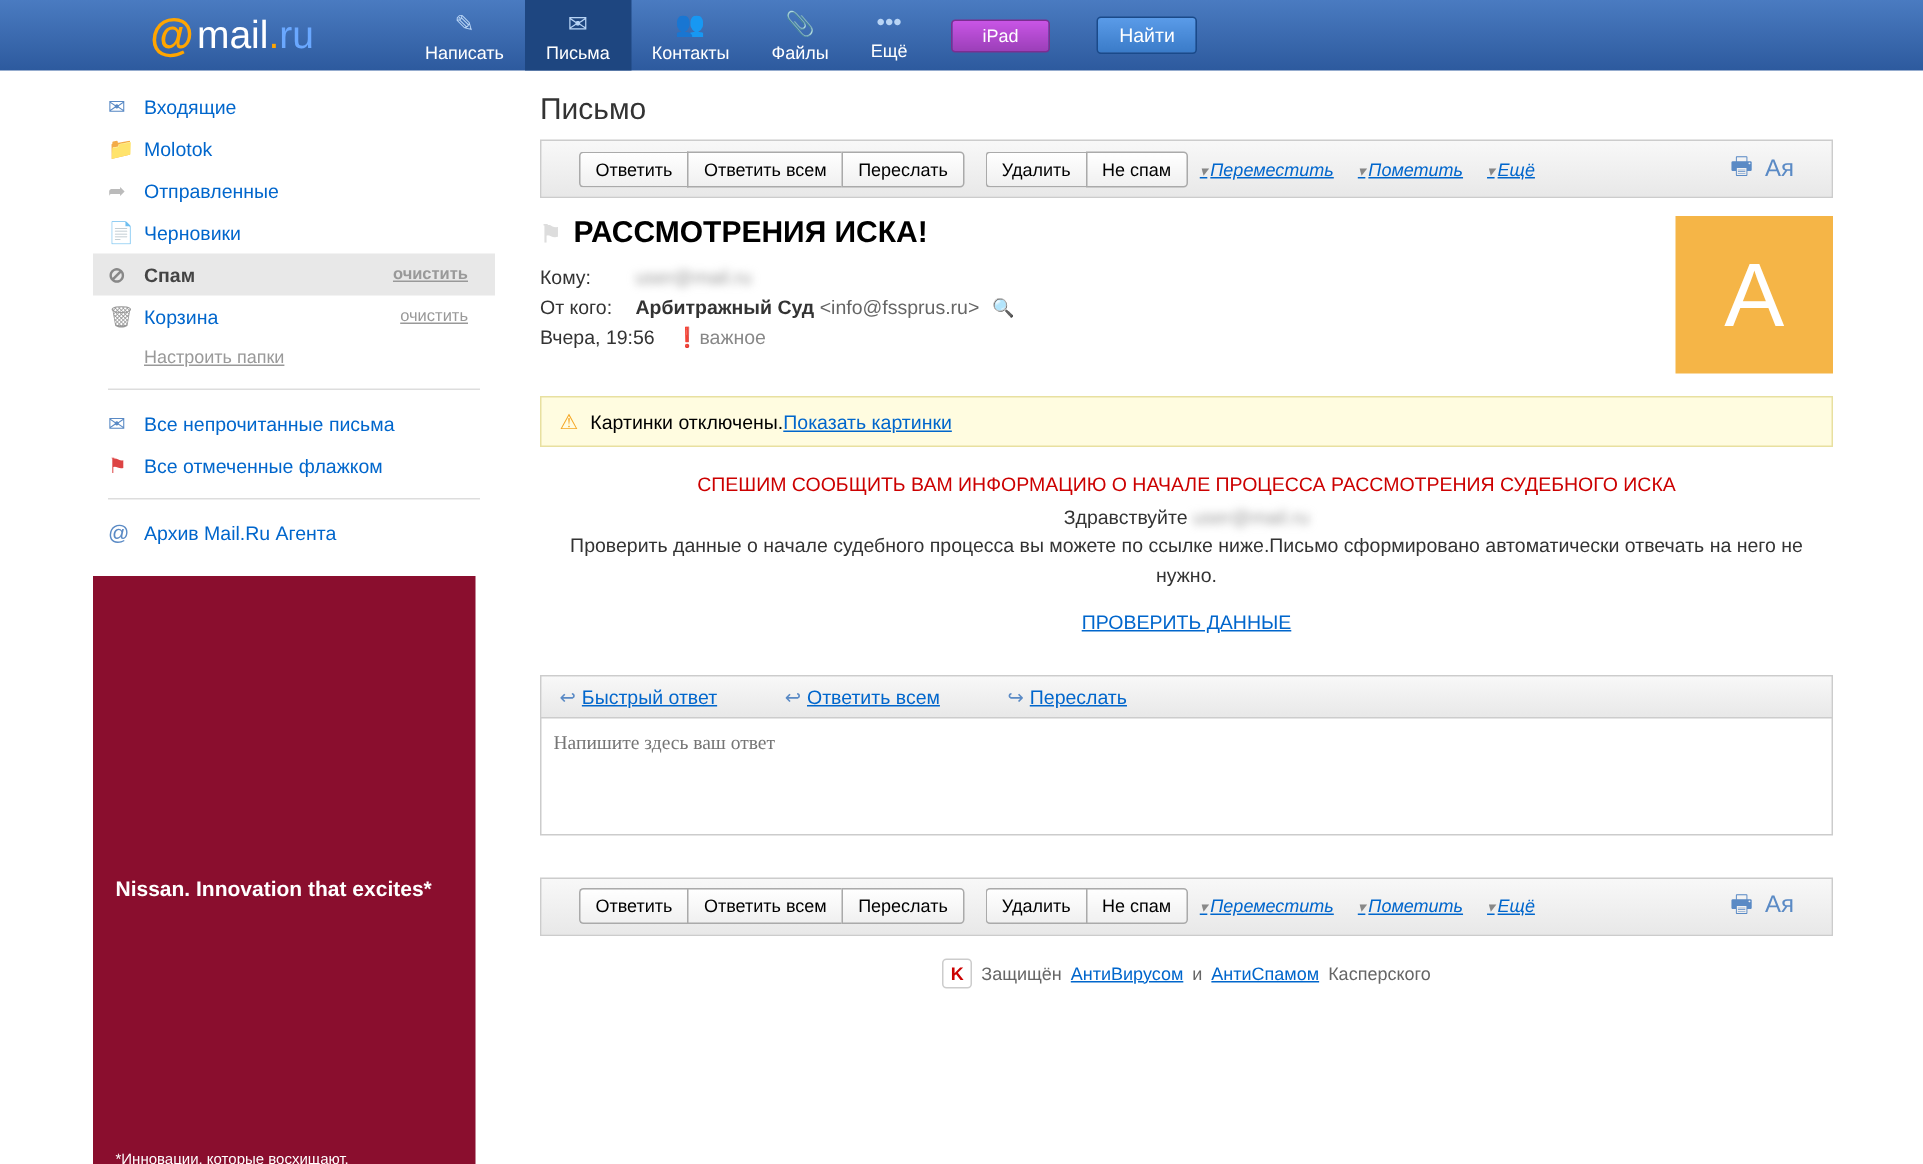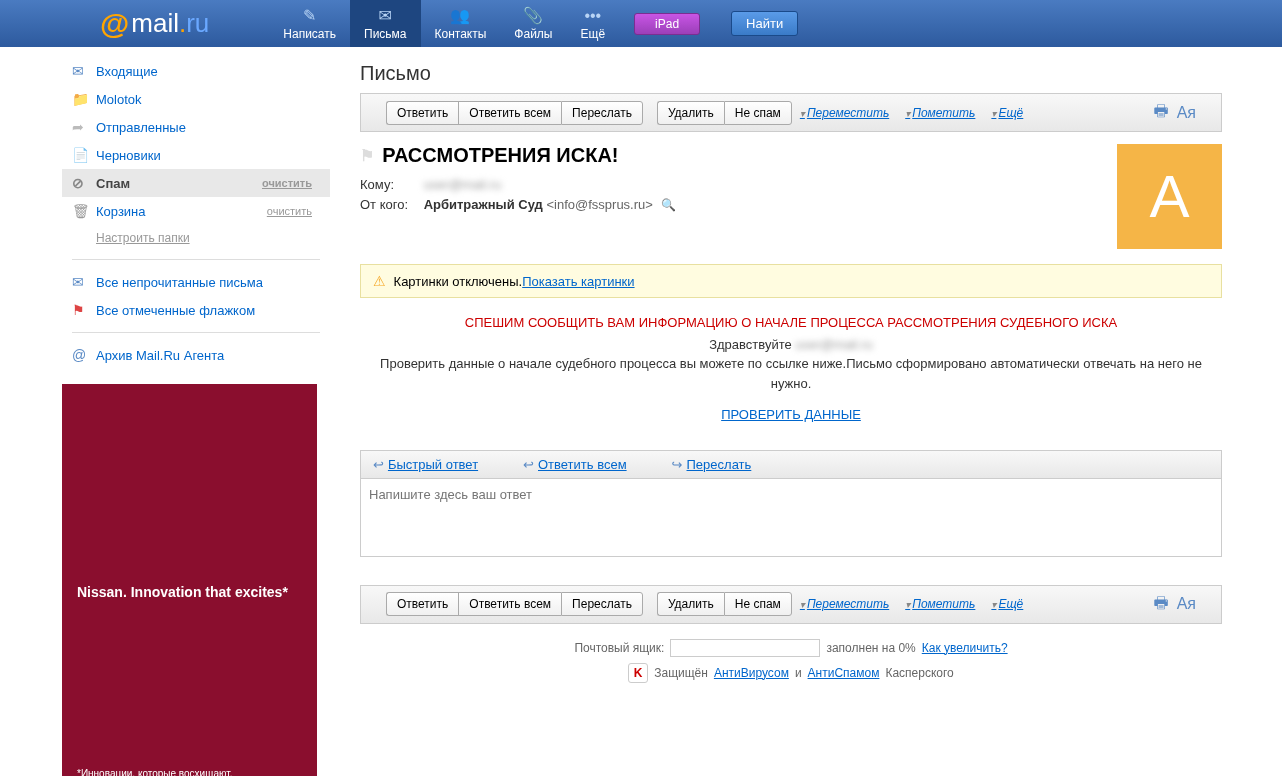--- a/index.html
+++ b/index.html
@@ -78,21 +78,21 @@
 
 .email-body { text-align: center; font-size: 13px; line-height: 1.5; margin-bottom: 25px; }
 .body-red { color: #c00; margin-bottom: 2px; }
 .body-line { color: #333; }
 .body-link { color: #06c; text-decoration: underline; cursor: pointer; margin-top: 12px; display: inline-block; }
 
 .reply-bar { background: linear-gradient(#f8f8f8, #e8e8e8); border: 1px solid #ccc; border-bottom: none; padding: 6px 12px; display: flex; align-items: center; gap: 45px; }
 .reply-link { color: #06c; text-decoration: underline; font-size: 13px; cursor: pointer; }
 .reply-icon { color: #5a8ac5; margin-right: 4px; }
 
-.reply-textarea { width: 100%; height: 79px; border: 1px solid #ccc; padding: 8px; font-size: 13px; font-family: Liberation Sans, sans-serif; resize: none; margin-bottom: 25px; }
+.reply-textarea { width: 100%; height: 79px; border: 1px solid #ccc; padding: 8px; font-size: 13px; font-family: Liberation Serif, serif; resize: none; margin-bottom: 25px; }
 
 .footer-info { text-align: center; font-size: 12px; color: #666; margin-top: 15px; }
 .footer-row { margin-bottom: 6px; display: flex; align-items: center; justify-content: center; gap: 6px; }
 .footer-input { border: 1px solid #ccc; width: 150px; height: 18px; }
 .footer-link { color: #06c; text-decoration: underline; cursor: pointer; }
 .k-icon { display: inline-block; width: 20px; height: 20px; background: #fff; border: 1px solid #ccc; border-radius: 3px; text-align: center; color: #c00; font-weight: bold; font-size: 12px; line-height: 18px; }
 </style>
 </head>
 <body>
 
@@ -211,20 +211,24 @@
         <div class="email-row">
           <span class="email-label">Кому:</span>
           <span class="blurred">user@mail.ru</span>
         </div>
         <div class="email-row">
           <span class="email-label">От кого:</span>
           <span class="sender-name">Арбитражный Суд</span>
           <span class="sender-email">&lt;info@fssprus.ru&gt;</span>
           <span class="search-sender-icon">🔍</span>
         </div>
+        <div class="email-row">
+          <span>Вчера, 19:56</span>
+          <span class="important-tag">❗важное</span>
+        </div>
       </div>
       <div class="avatar-box">А</div>
     </div>
 
     <div class="warning-bar">
       <span class="warn-icon">⚠</span>
       <span>Картинки отключены. </span>
       <a class="warn-link">Показать картинки</a>
     </div>
 
@@ -255,26 +259,20 @@
       </div>
       <span class="btn-drop">Переместить</span>
       <span class="btn-drop">Пометить</span>
       <span class="btn-drop">Ещё</span>
       <div class="toolbar-spacer"></div>
       <span class="toolbar-icon">🖶</span>
       <span class="toolbar-icon">Aя</span>
     </div>
 
     <div class="footer-info">
-      <div class="footer-row">
-        <span>Почтовый ящик:</span>
-        <input class="footer-input" style="">
-        <span>заполнен на 0%</span>
-        <a class="footer-link">Как увеличить?</a>
-      </div>
       <div class="footer-row">
         <span class="k-icon">K</span>
         <span>Защищён</span>
         <a class="footer-link">АнтиВирусом</a>
         <span>и</span>
         <a class="footer-link">АнтиСпамом</a>
         <span>Касперского</span>
       </div>
     </div>
   </div>

